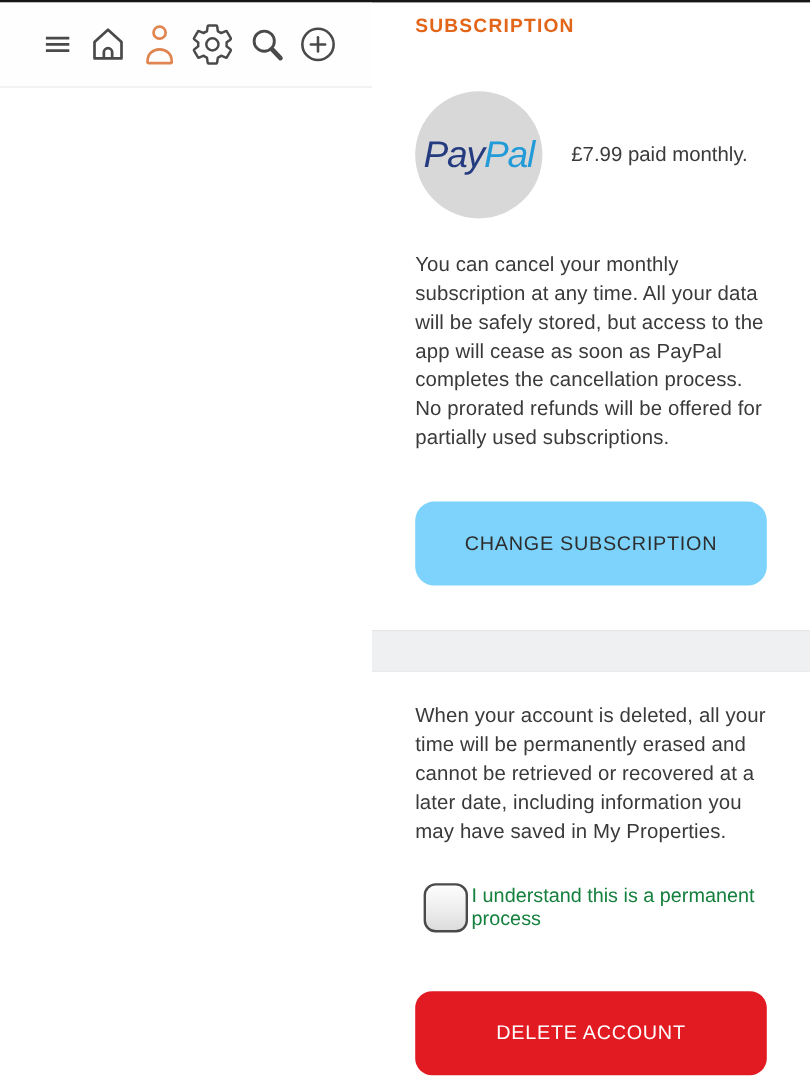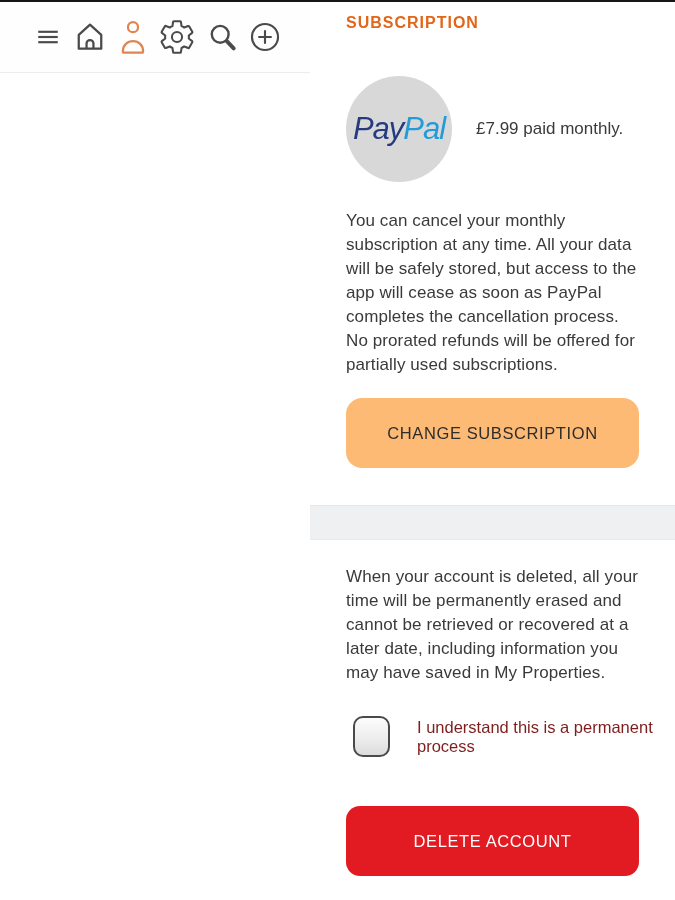--- a/index.html
+++ b/index.html
@@ -83,22 +83,22 @@
     width: 100%;
     height: 70px;
     border: none;
     cursor: pointer;
     font-family: inherit;
     font-size: 16.5px;
     letter-spacing: 0.6px;
     text-align: center;
   }
   .btn-gray {
-    margin-top: 21px;
-    background: #fdba74;
+    margin-top: 41px;
+    background: #7dd3fc;
     color: #2d2d2d;
     border-radius: 16px;
   }
   .btn-red {
     margin-top: 49px;
     background: #e21b22;
     color: #ffffff;
     border-radius: 14px;
     font-weight: 500;
   }
@@ -122,23 +122,23 @@
   }
   .checkbox {
     width: 37px; height: 41px;
     border: 2px solid #4a4a4a;
     border-radius: 10px;
     background: linear-gradient(180deg, #fdfdfd 0%, #ededed 55%, #dcdcdc 100%);
     cursor: pointer;
     flex: 0 0 37px;
   }
   .checkbox-label {
-    margin-left: 27px;
+    margin-left: 3px;
     font-size: 16.5px;
-    color: #7f1d1d;
+    color: #15803d;
   }
 </style>
 </head>
 <body>
 
 <div class="app">
 
   <div class="topbar">
     <button class="nav-btn">
       <span>

